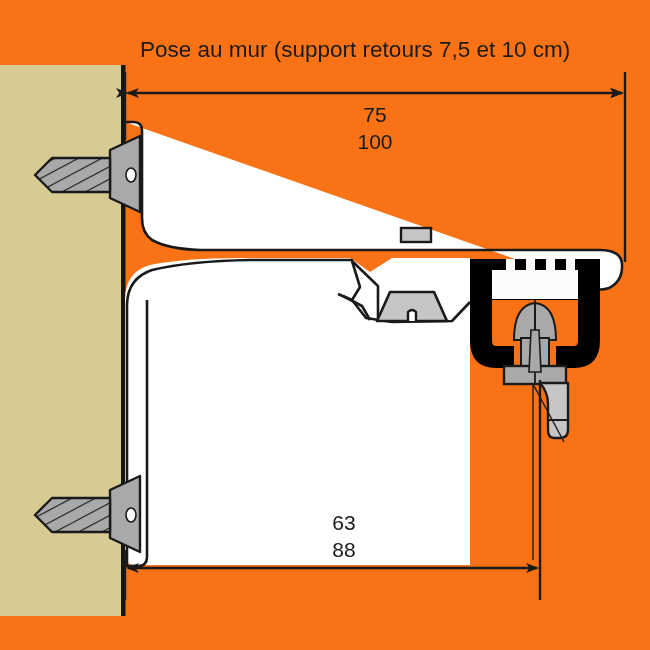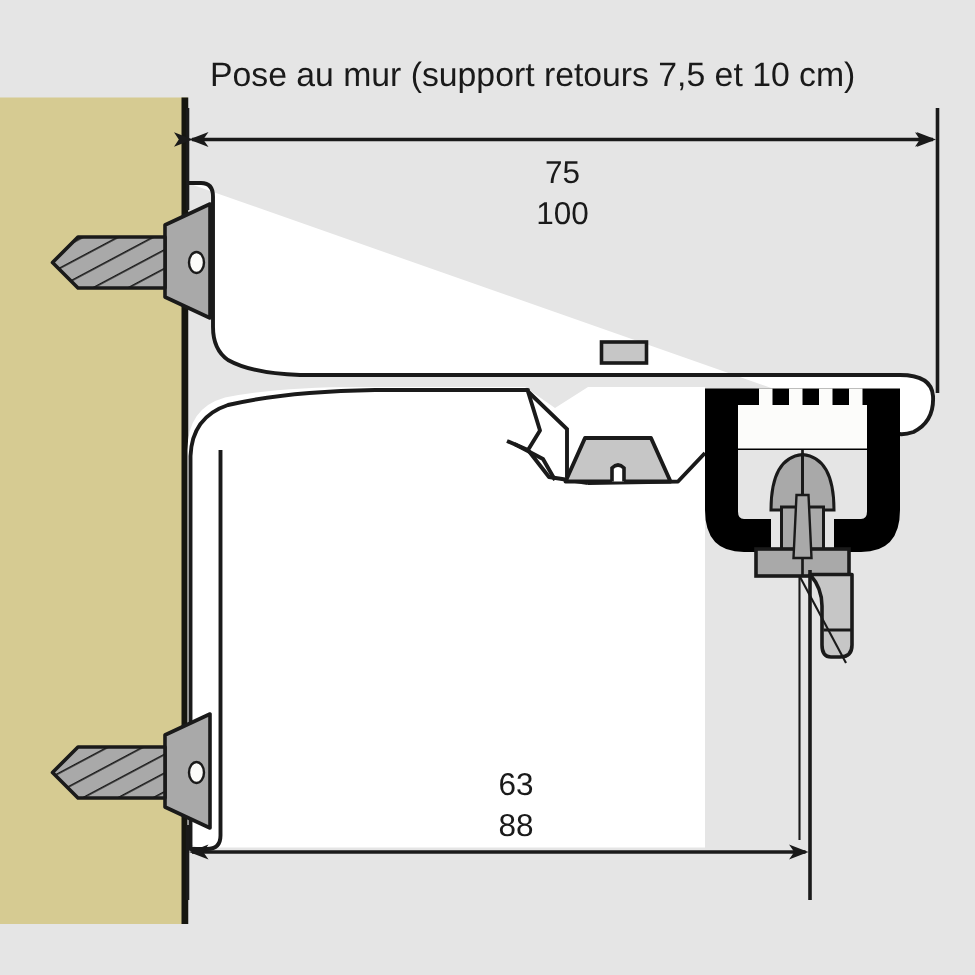--- a/index.html
+++ b/index.html
@@ -4,21 +4,21 @@
 <style>
   html, body {
     margin: 0;
     padding: 0;
     background: #ffffff;
   }
   #stage {
     position: relative;
     width: 650px;
     height: 650px;
-    background: #e5e5e5;
+    background: #f97316;
     font-family: "Liberation Sans", sans-serif;
     overflow: hidden;
   }
   #diagram-svg {
     position: absolute;
     left: 0;
     top: 0;
     width: 650px;
     height: 650px;
   }

